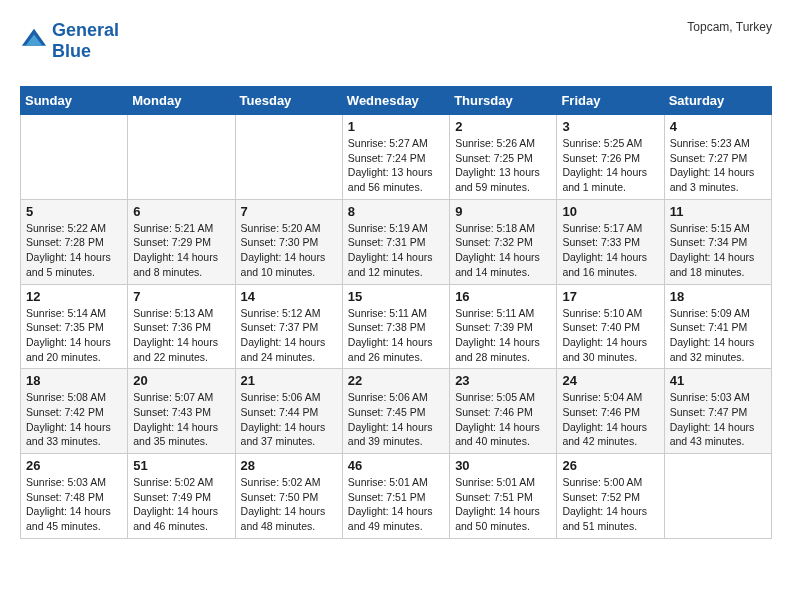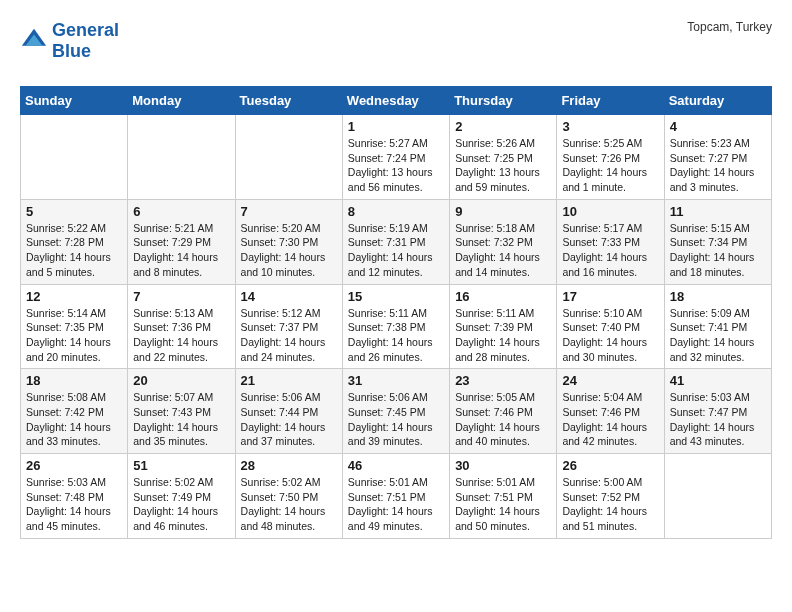--- a/index.html
+++ b/index.html
@@ -201,21 +201,21 @@
         </td>
         <td>
           <div class="day-number">20</div>
           <div class="day-info">Sunrise: 5:07 AM<br>Sunset: 7:43 PM<br>Daylight: 14 hours and 35 minutes.</div>
         </td>
         <td>
           <div class="day-number">21</div>
           <div class="day-info">Sunrise: 5:06 AM<br>Sunset: 7:44 PM<br>Daylight: 14 hours and 37 minutes.</div>
         </td>
         <td>
-          <div class="day-number">31</div>
+          <div class="day-number">22</div>
           <div class="day-info">Sunrise: 5:06 AM<br>Sunset: 7:45 PM<br>Daylight: 14 hours and 39 minutes.</div>
         </td>
         <td>
           <div class="day-number">23</div>
           <div class="day-info">Sunrise: 5:05 AM<br>Sunset: 7:46 PM<br>Daylight: 14 hours and 40 minutes.</div>
         </td>
         <td>
           <div class="day-number">24</div>
           <div class="day-info">Sunrise: 5:04 AM<br>Sunset: 7:46 PM<br>Daylight: 14 hours and 42 minutes.</div>
         </td>

